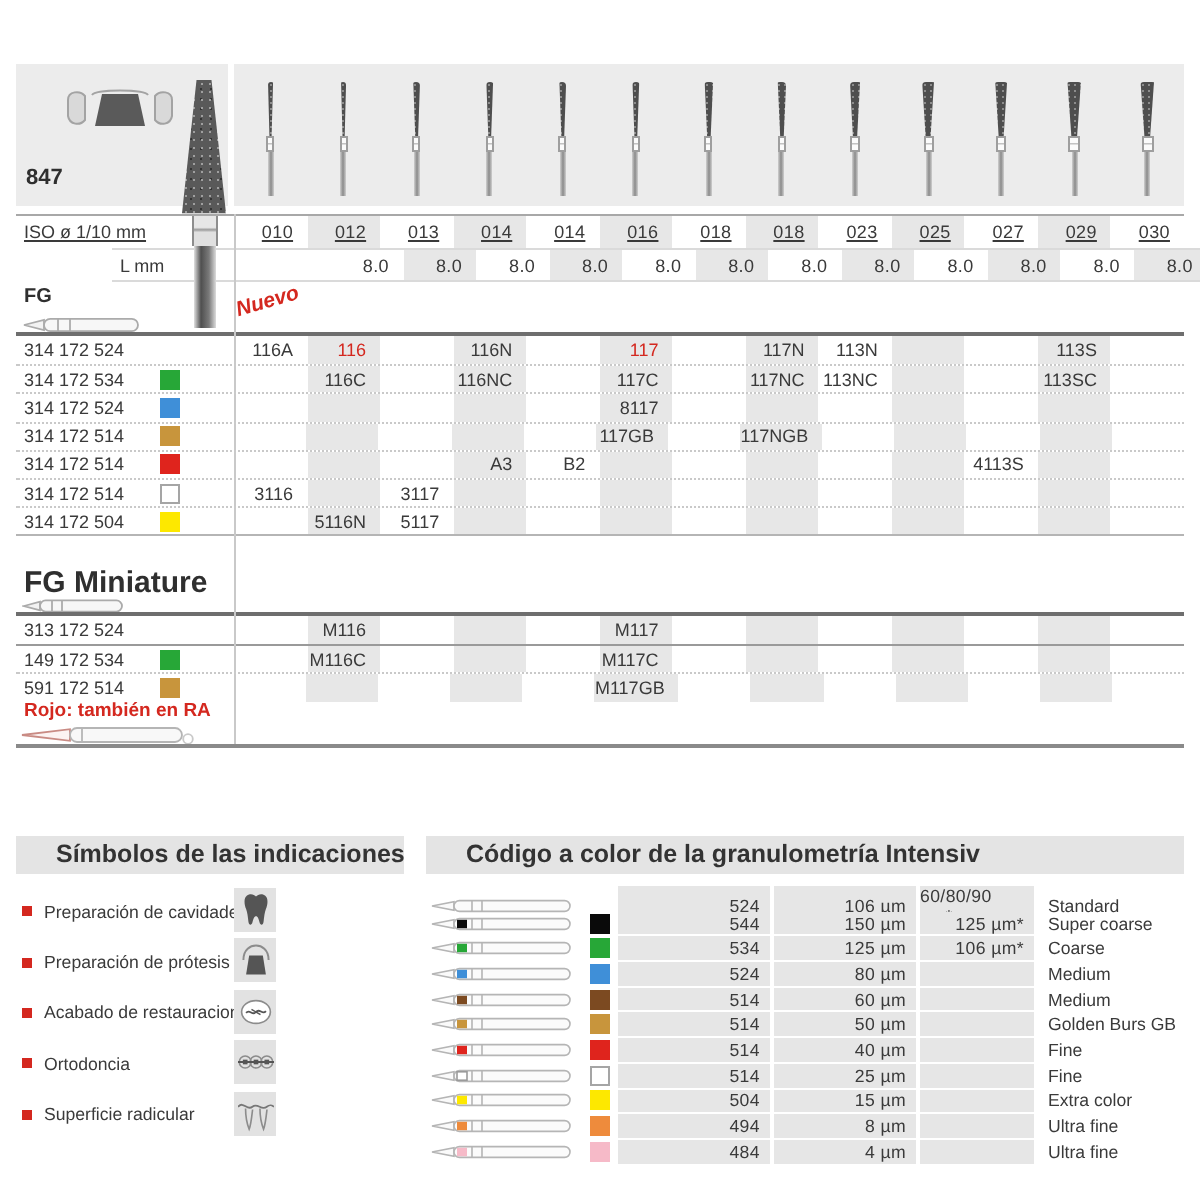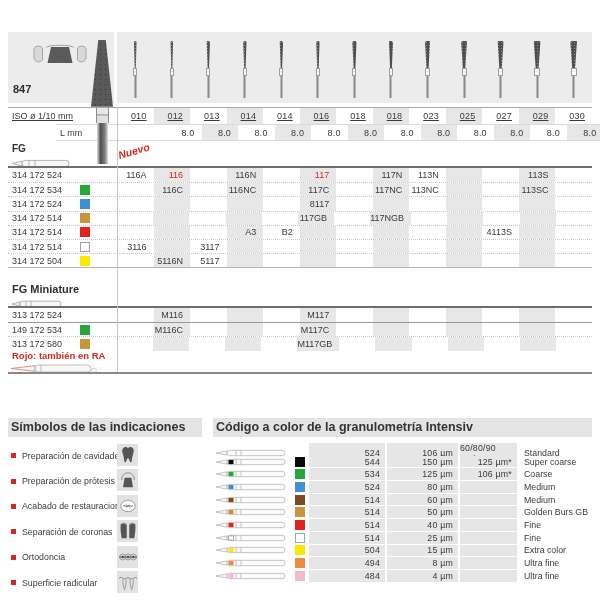--- a/index.html
+++ b/index.html
@@ -61,31 +61,31 @@
   #fgm-rows{ left:0; top:274px; width:584px; border-top:2px solid #6e6e6e; }
   .trow{ height:14.2px; }
   .trow + .trow{ border-top:1px dotted #c9c9c9; }
   .trow.strong{ border-top:1px solid #9a9a9a; }
   .rlabel{ position:relative; height:100%; display:flex; align-items:center; padding-left:4px;
     font-size:9px; box-sizing:border-box; }
   .sq{ width:10px; height:10px; display:inline-block; }
   .rlabel .sq{ position:absolute; left:72px; top:50%; transform:translateY(-50%); }
   .wsq{ border:1px solid #a5a5a5; box-sizing:border-box; }
 
-  #fgm-label{ left:4px; top:251px; font-size:11px; font-weight:bold; color:#2f2f2f; }
+  #fgm-label{ left:4px; top:251px; font-size:15px; font-weight:bold; color:#2f2f2f; }
   #fgm-icon{ left:3px; top:263px; }
   #rojo{ left:4px; top:318px; font-size:9.5px; font-weight:bold; color:var(--accent); }
   #ra-icon{ left:2px; top:329px; }
   #vline{ left:109px; top:75px; width:1px; height:265px; background:#c9c9c9; }
   #cat-bottom{ left:0; top:340px; width:584px; height:2px; background:#8a8a8a; }
 
   
   #symbols{ left:8px; top:418px; width:194px; }
   .sec-title{ background:#e4e4e4; font-weight:bold; font-size:12.5px; color:#333;
-    padding:2px 4px 3px 3px; white-space:nowrap; }
+    padding:2px 4px 3px 20px; white-space:nowrap; }
   #sym-items{ margin-top:6px; }
   .sym-item{ position:relative; height:25.4px; display:flex; align-items:center; }
   .bullet{ width:5px; height:5px; background:var(--accent); display:inline-block; margin:0 6px 0 3px; flex:none; }
   .sym-label{ font-size:8.8px; }
   .sym-icon{ position:absolute; left:109px; top:1px; width:21px; height:22px; background:#e2e2e2;
     display:flex; align-items:center; justify-content:center; }
 
   
   #gran{ left:213px; top:418px; width:379px; }
   #gran-rows{ margin-top:6px; }
@@ -436,21 +436,21 @@
         <div class="cell"></div>
         <div class="cell sh"></div>
         <div class="cell"></div>
         <div class="cell sh"></div>
         <div class="cell"></div>
         <div class="cell sh"></div>
         <div class="cell"></div>
       </div>
       <div class="grid-row trow">
         <div class="rlabel">
-          <span>313 172 580</span>
+          <span>591 172 514</span>
           <span class="sq" style="background: rgb(200, 149, 60);"></span>
         </div>
         <div class="cell"></div>
         <div class="cell sh"></div>
         <div class="cell"></div>
         <div class="cell sh"></div>
         <div class="cell"></div>
         <div class="cell sh">M117GB</div>
         <div class="cell"></div>
         <div class="cell sh"></div>
@@ -503,31 +503,20 @@
         <span class="sym-icon">
           <svg width="18" height="20" viewBox="0 0 20 22">
             <ellipse cx="10" cy="11" rx="8" ry="6.3" fill="#fff" stroke="#8c8c8c" stroke-width="0.9"></ellipse>
             <path d="M4.5 11.5 C6.5 9 8 13.5 10 11 C12 8.5 13.5 13 15.5 10.5" fill="none" stroke="#555" stroke-width="1"></path>
             <path d="M7.5 9.5 l5 3" stroke="#555" stroke-width="0.8"></path>
           </svg>
         </span>
       </div>
       <div class="sym-item">
         <span class="bullet"></span>
-        <span class="sym-label">Separación de coronas</span>
-        <span class="sym-icon">
-          <svg width="18" height="20" viewBox="0 0 20 22">
-            <path d="M2 4 C4 2 7 2.5 8.6 4.5 L8.6 19 L3 19 C2.2 14 1.2 8 2 4 Z" fill="#555"></path>
-            <path d="M18 4 C16 2 13 2.5 11.4 4.5 L11.4 19 L17 19 C17.8 14 18.8 8 18 4 Z" fill="#555"></path>
-            <path d="M1 4.5 C3 1.5 7 1.5 9 4 M11 4 C13 1.5 17 1.5 19 4.5" fill="none" stroke="#8c8c8c" stroke-width="0.8"></path>
-          </svg>
-        </span>
-      </div>
-      <div class="sym-item">
-        <span class="bullet"></span>
         <span class="sym-label">Ortodoncia</span>
         <span class="sym-icon">
           <svg width="18" height="20" viewBox="0 0 20 22">
             <circle cx="4" cy="11" r="3.3" fill="none" stroke="#8c8c8c" stroke-width="0.9"></circle>
             <circle cx="10" cy="11" r="3.3" fill="none" stroke="#8c8c8c" stroke-width="0.9"></circle>
             <circle cx="16" cy="11" r="3.3" fill="none" stroke="#8c8c8c" stroke-width="0.9"></circle>
             <line x1="0" y1="11" x2="20" y2="11" stroke="#555" stroke-width="1"></line>
             <rect x="2.7" y="9.7" width="2.6" height="2.6" fill="#555"></rect>
             <rect x="8.7" y="9.7" width="2.6" height="2.6" fill="#555"></rect>
             <rect x="14.7" y="9.7" width="2.6" height="2.6" fill="#555"></rect>

